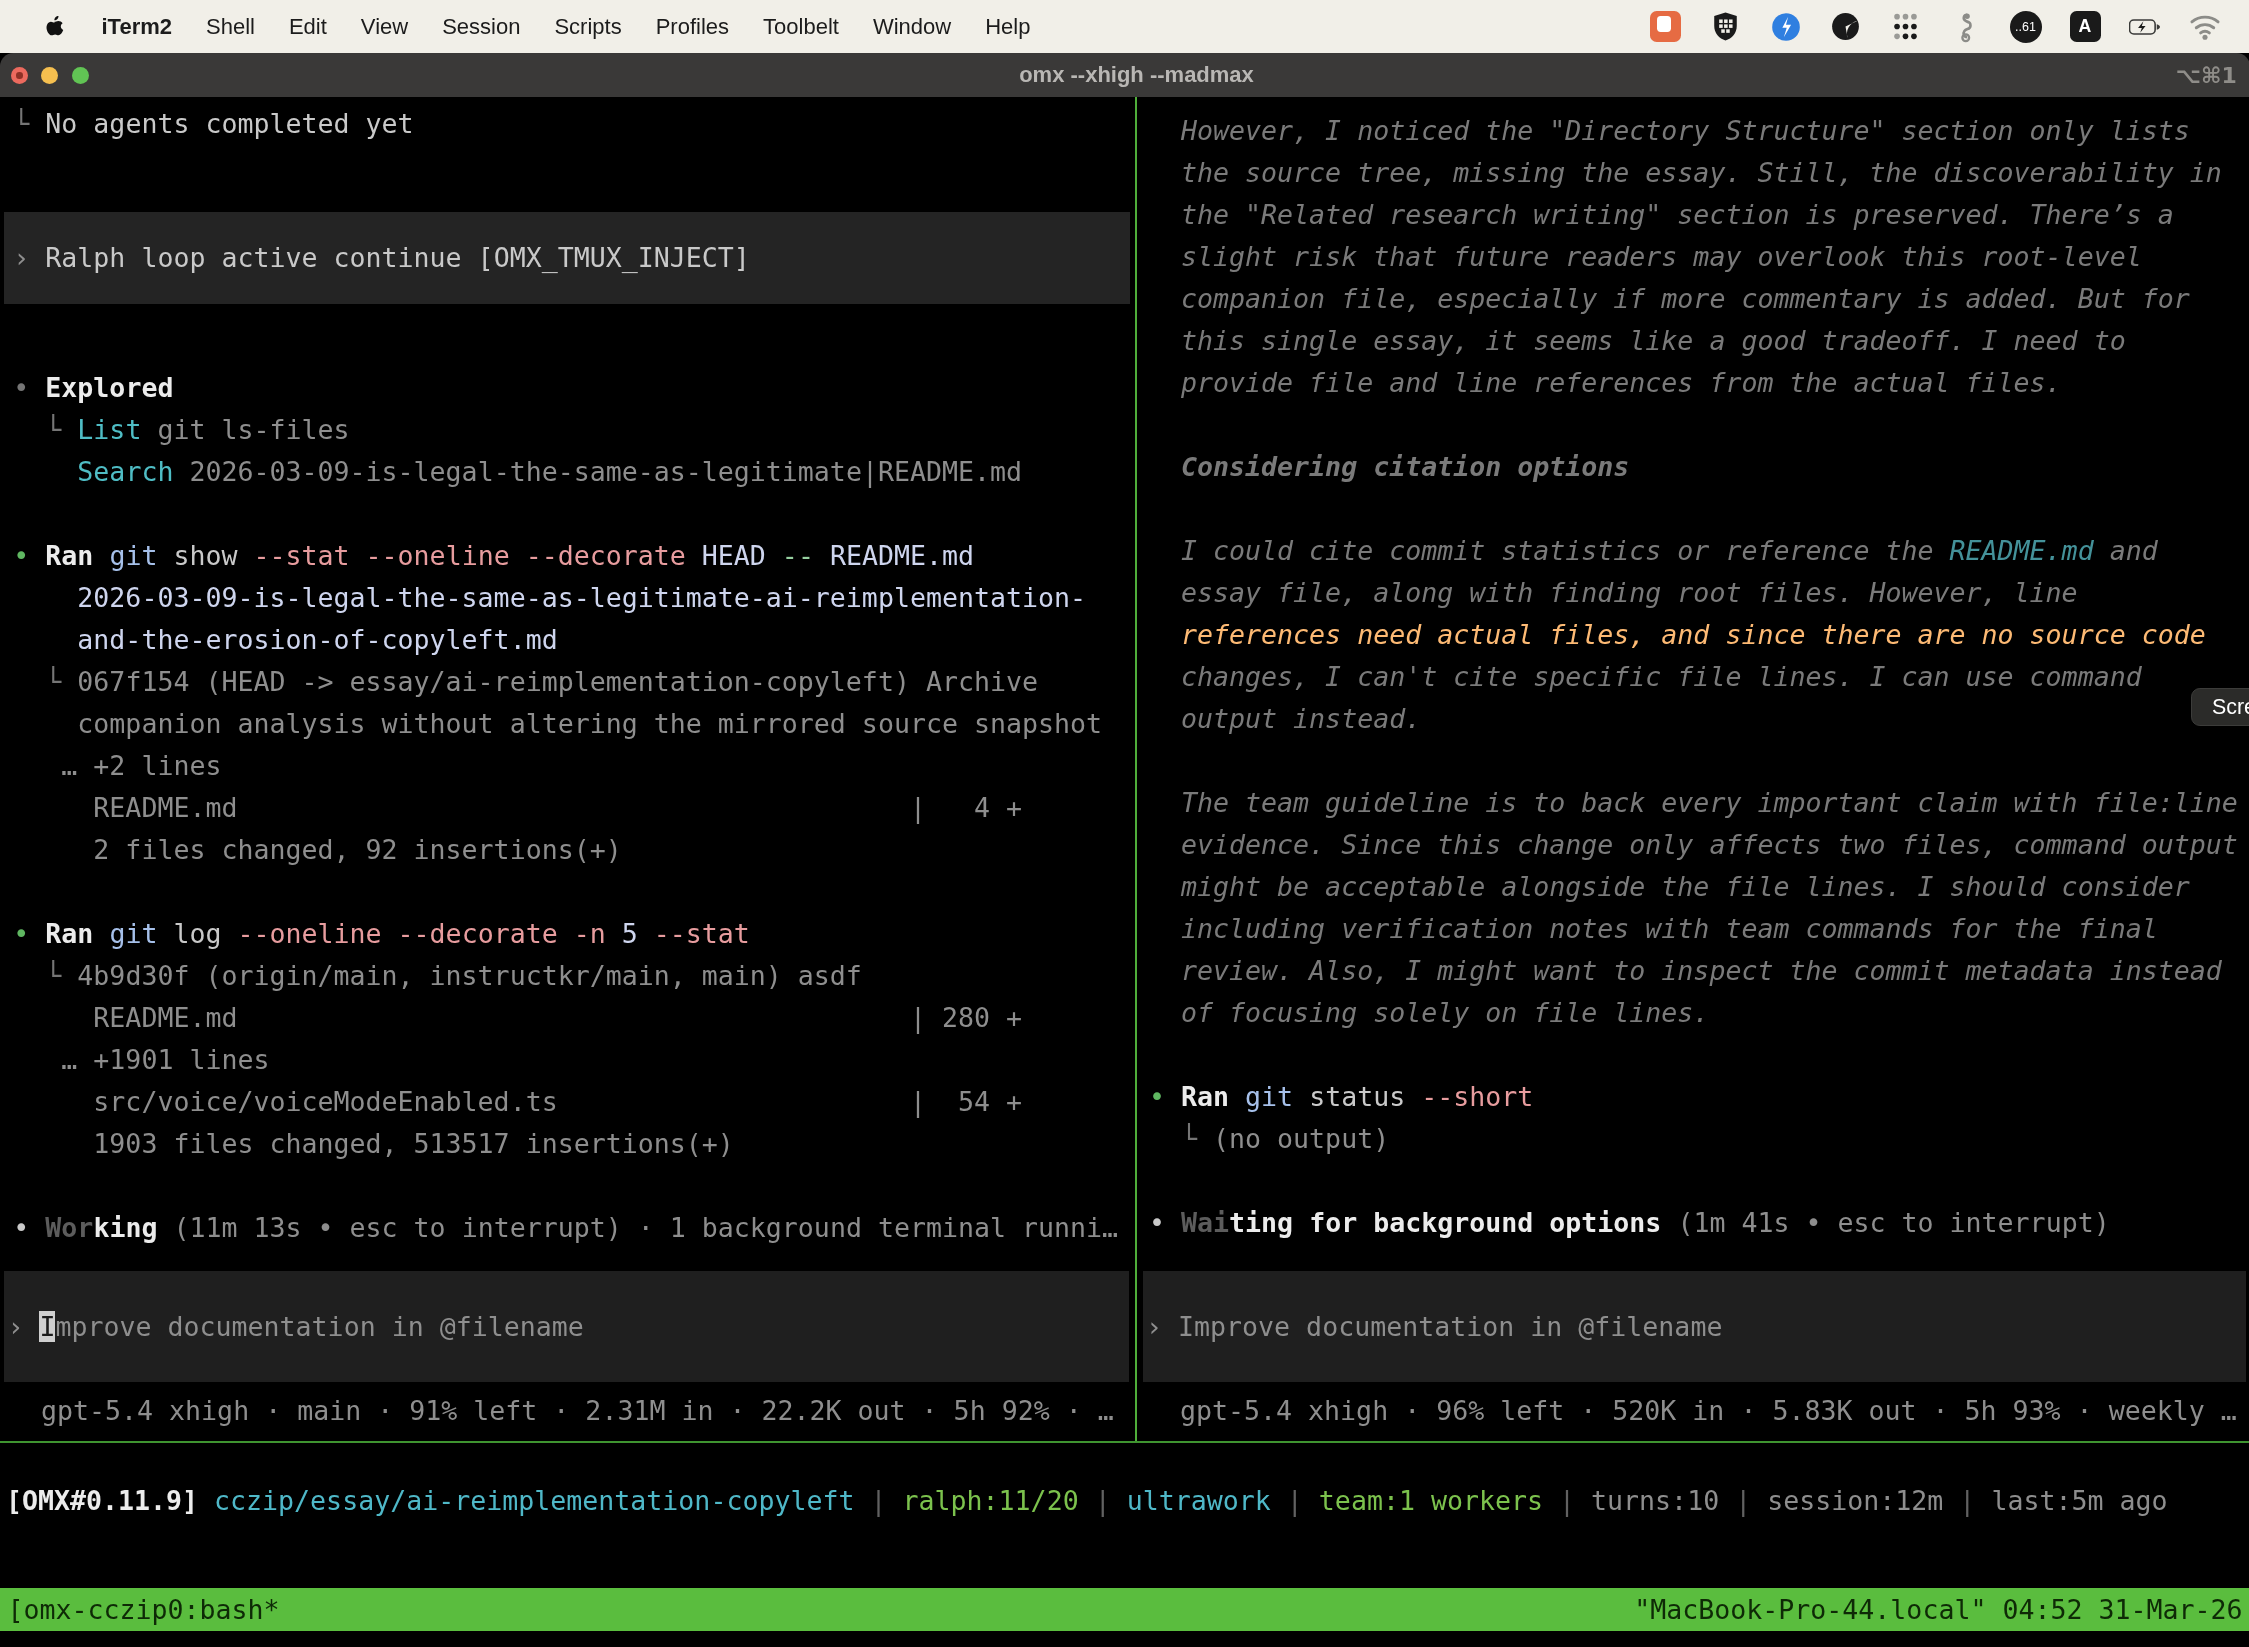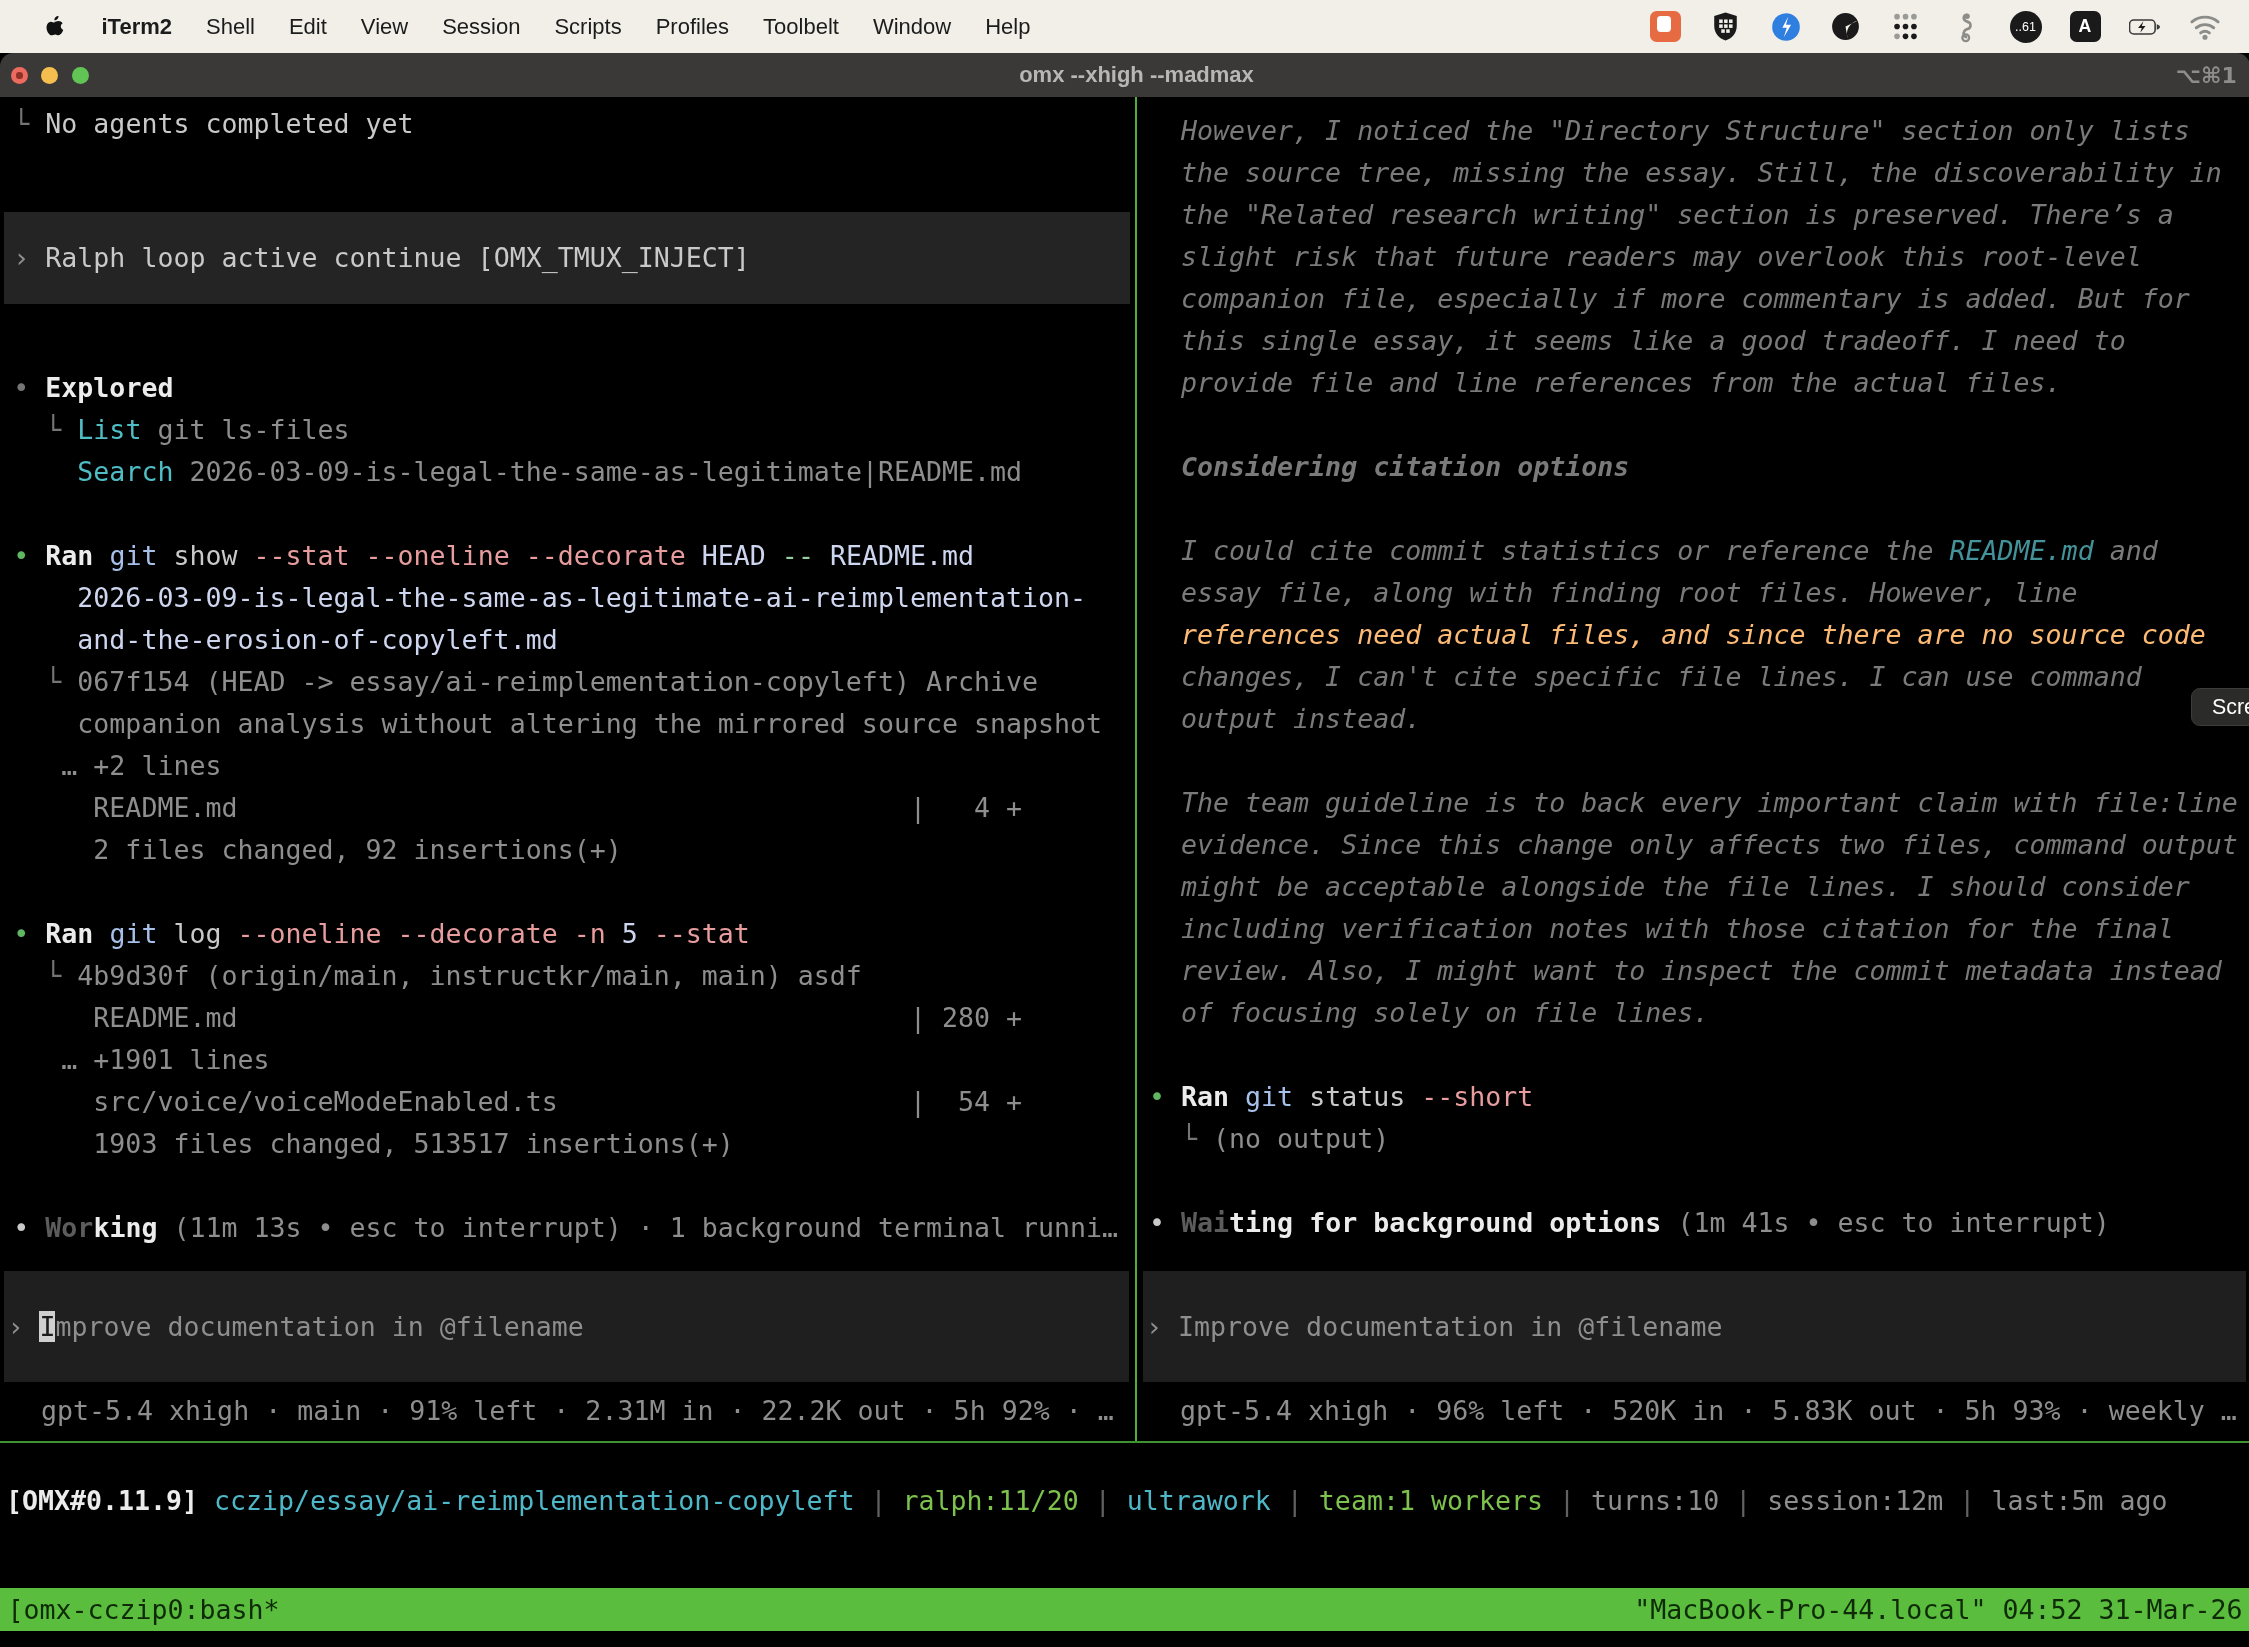--- a/index.html
+++ b/index.html
@@ -194,21 +194,21 @@
       <div class="ln"></div>
       <div class="ln"><span style="color: rgb(122, 122, 122); font-style: italic;">  I could cite commit statistics or reference the </span><span style="color: rgb(68, 146, 154); font-style: italic;">README.md</span><span style="color: rgb(122, 122, 122); font-style: italic;"> and</span></div>
       <div class="ln"><span style="color: rgb(122, 122, 122); font-style: italic;">  essay file, along with finding root files. However, line</span></div>
       <div class="ln"><span style="color: #fdba74; font-style: italic;">  references need actual files, and since there are no source code</span></div>
       <div class="ln"><span style="color: rgb(122, 122, 122); font-style: italic;">  changes, I can't cite specific file lines. I can use command</span></div>
       <div class="ln"><span style="color: rgb(122, 122, 122); font-style: italic;">  output instead.</span></div>
       <div class="ln"></div>
       <div class="ln"><span style="color: rgb(122, 122, 122); font-style: italic;">  The team guideline is to back every important claim with file:line</span></div>
       <div class="ln"><span style="color: rgb(122, 122, 122); font-style: italic;">  evidence. Since this change only affects two files, command output</span></div>
       <div class="ln"><span style="color: rgb(122, 122, 122); font-style: italic;">  might be acceptable alongside the file lines. I should consider</span></div>
-      <div class="ln"><span style="color: rgb(122, 122, 122); font-style: italic;">  including verification notes with those citation for the final</span></div>
+      <div class="ln"><span style="color: rgb(122, 122, 122); font-style: italic;">  including verification notes with team commands for the final</span></div>
       <div class="ln"><span style="color: rgb(122, 122, 122); font-style: italic;">  review. Also, I might want to inspect the commit metadata instead</span></div>
       <div class="ln"><span style="color: rgb(122, 122, 122); font-style: italic;">  of focusing solely on file lines.</span></div>
       <div class="ln"></div>
       <div class="ln"><span style="color: rgb(95, 183, 97);">• </span><span style="color: rgb(236, 236, 236); font-weight: bold;">Ran</span><span style="color: rgb(166, 192, 234);"> git</span><span style="color: rgb(201, 201, 201);"> status</span><span style="color: rgb(231, 156, 158);"> --short</span></div>
       <div class="ln"><span style="color: rgb(117, 117, 117);">  └ </span><span style="color: rgb(142, 142, 142);">(no output)</span></div>
       <div class="ln"></div>
       <div class="ln"><span style="color: rgb(201, 201, 201);">• </span><span style="color: rgb(92, 92, 92); font-weight: bold;">Wai</span><span style="color: rgb(236, 236, 236); font-weight: bold;">ting for background options</span><span style="color: rgb(142, 142, 142);"> (1m 41s • esc to interrupt)</span></div>
     </div>
 
   <div class="inputbox li">

